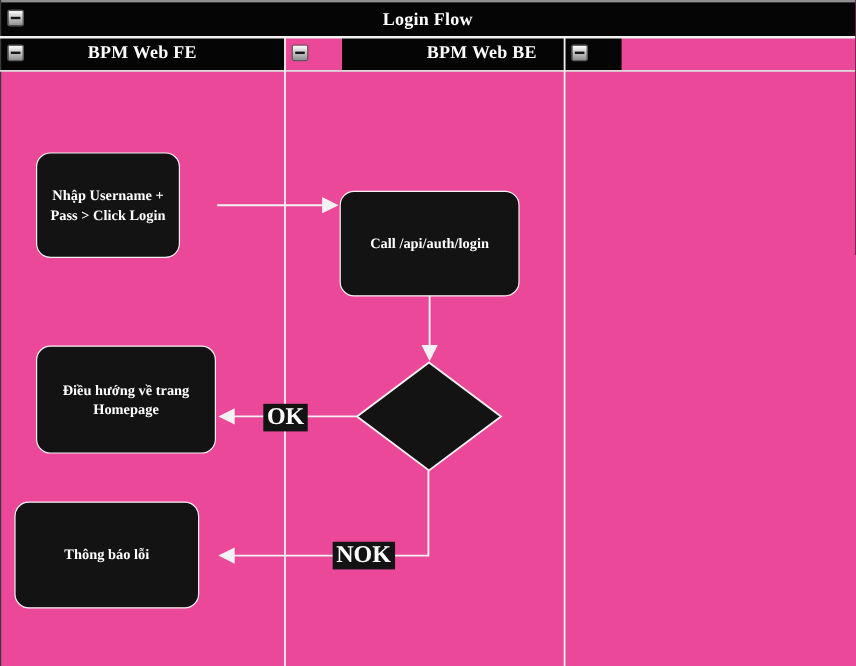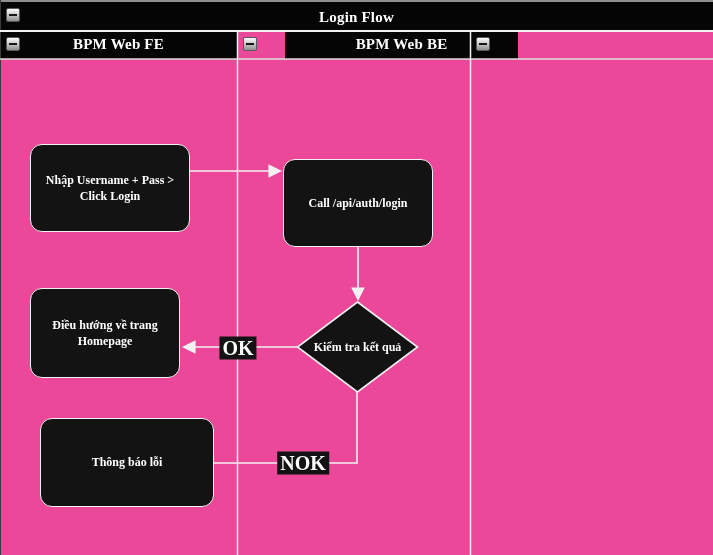--- a/index.html
+++ b/index.html
@@ -110,26 +110,25 @@
     <line x1="470.5" y1="31" x2="470.5" y2="555" stroke="#f2f2f2" stroke-width="1.5"></line>
 
     <line x1="181" y1="171" x2="280" y2="171" stroke="#f2f2f2" stroke-width="1.6" marker-end="url(#arrow)"></line>
     <line x1="358" y1="217" x2="358" y2="299" stroke="#f2f2f2" stroke-width="1.6" marker-end="url(#arrow)"></line>
     <line x1="297" y1="347" x2="184" y2="347" stroke="#f2f2f2" stroke-width="1.6" marker-end="url(#arrow)"></line>
     <polyline points="357,392 357,463 184,463" fill="none" stroke="#f2f2f2" stroke-width="1.6" marker-end="url(#arrow)"></polyline>
 
     <path d="M357.5 302 L417.5 347 L357.5 392 L297.5 347 Z" fill="#131313" stroke="#f2f2f2" stroke-width="1.6"></path>
   </svg>
 
-  <div class="node" style="left:30px;  top:127px; width:160px; height:88px;margin-top:17px;">Nhập Username + Pass &gt; Click Login</div>
+  <div class="node" style="left:30px;  top:127px; width:120px; height:88px;">Nhập Username + Pass &gt; Click Login</div>
 
   <div class="node" style="left:283px; top:128px; width:150px; height:88px;margin-top:31px;">Call /api/auth/login</div>
 
   <div class="node" style="left:30px;  top:288px; width:150px; height:90px;">Điều hướng về trang Homepage</div>
 
-  <div class="node" style="left:40px;  top:418px; width:174px; height:89px;">Thông báo lỗi</div>
+  <div class="node" style="left:12px;  top:418px; width:154px; height:89px;">Thông báo lỗi</div>
 
-  <div class="diamond-label" style="left:297px; top:302px; width:121px; height:90px;">Kiểm tra kết quả</div>
 
   <div class="edge-label" style="left:238px; top:348px;">OK</div>
   <div class="edge-label" style="left:303px; top:463px;">NOK</div>
 
 </div>
 
 </body></html>

